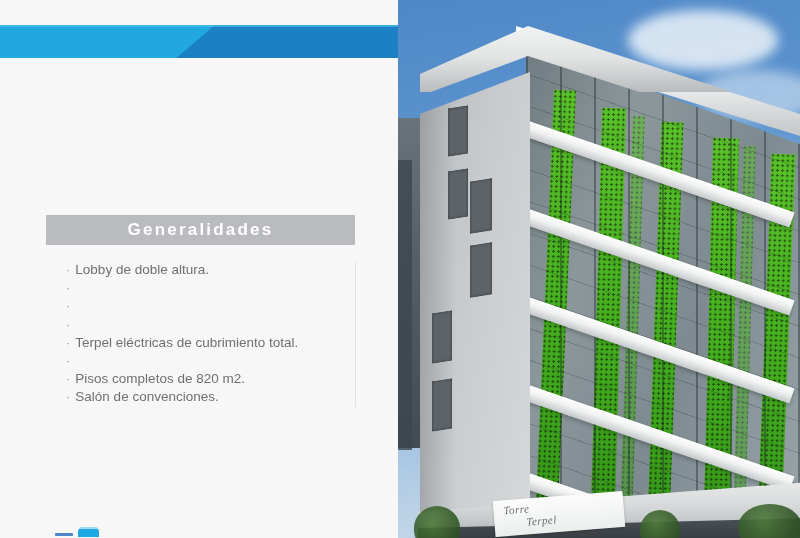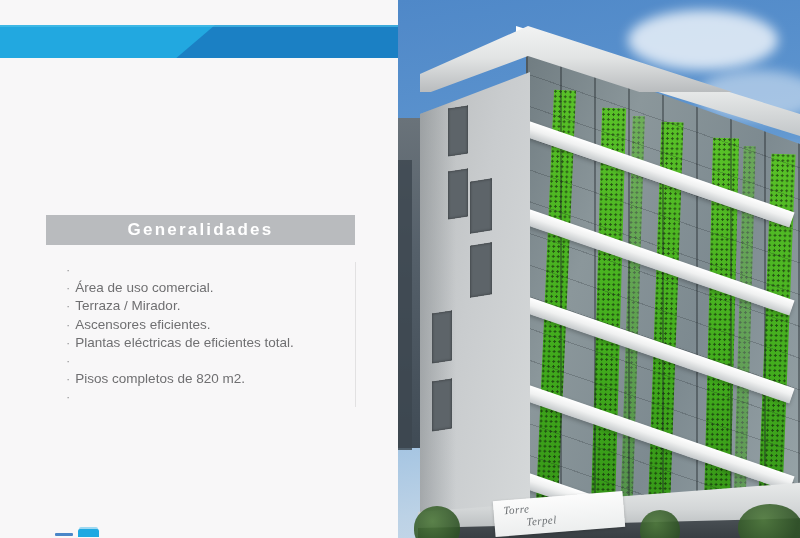--- a/index.html
+++ b/index.html
@@ -294,46 +294,45 @@
       <div class="banner-topline"></div>
     </div>
 
     <div class="title-bar">
       <span class="title-bar-text">Generalidades</span>
     </div>
 
     <div class="feature-list">
       <div class="feature-item">
         <span class="feature-bullet">·</span>
-      </div>
-      <div class="feature-item">
-        <span class="feature-bullet">·</span>
-        <span>Área de uso comercial.</span>
-      </div>
-      <div class="feature-item">
-        <span class="feature-bullet">·</span>
-        <span>Terraza / Mirador.</span>
-      </div>
-      <div class="feature-item">
-        <span class="feature-bullet">·</span>
-        <span>Ascensores eficientes.</span>
-      </div>
-      <div class="feature-item">
-        <span class="feature-bullet">·</span>
-        <span>Plantas eléctricas de eficientes total.</span>
+        <span>Lobby de doble altura.</span>
+      </div>
+      <div class="feature-item">
+        <span class="feature-bullet">·</span>
+      </div>
+      <div class="feature-item">
+        <span class="feature-bullet">·</span>
+      </div>
+      <div class="feature-item">
+        <span class="feature-bullet">·</span>
+      </div>
+      <div class="feature-item">
+        <span class="feature-bullet">·</span>
+        <span>Terpel eléctricas de cubrimiento total.</span>
       </div>
       <div class="feature-item">
         <span class="feature-bullet">·</span>
       </div>
       <div class="feature-item">
         <span class="feature-bullet">·</span>
         <span>Pisos completos de 820 m2.</span>
       </div>
       <div class="feature-item">
         <span class="feature-bullet">·</span>
+        <span>Salón de convenciones.</span>
       </div>
     </div>
 
     <div class="divider"></div>
 
     <div class="footer-marks">
       <div class="mark-dash"></div>
       <div class="mark-block-top"></div>
       <div class="mark-block"></div>
     </div>

